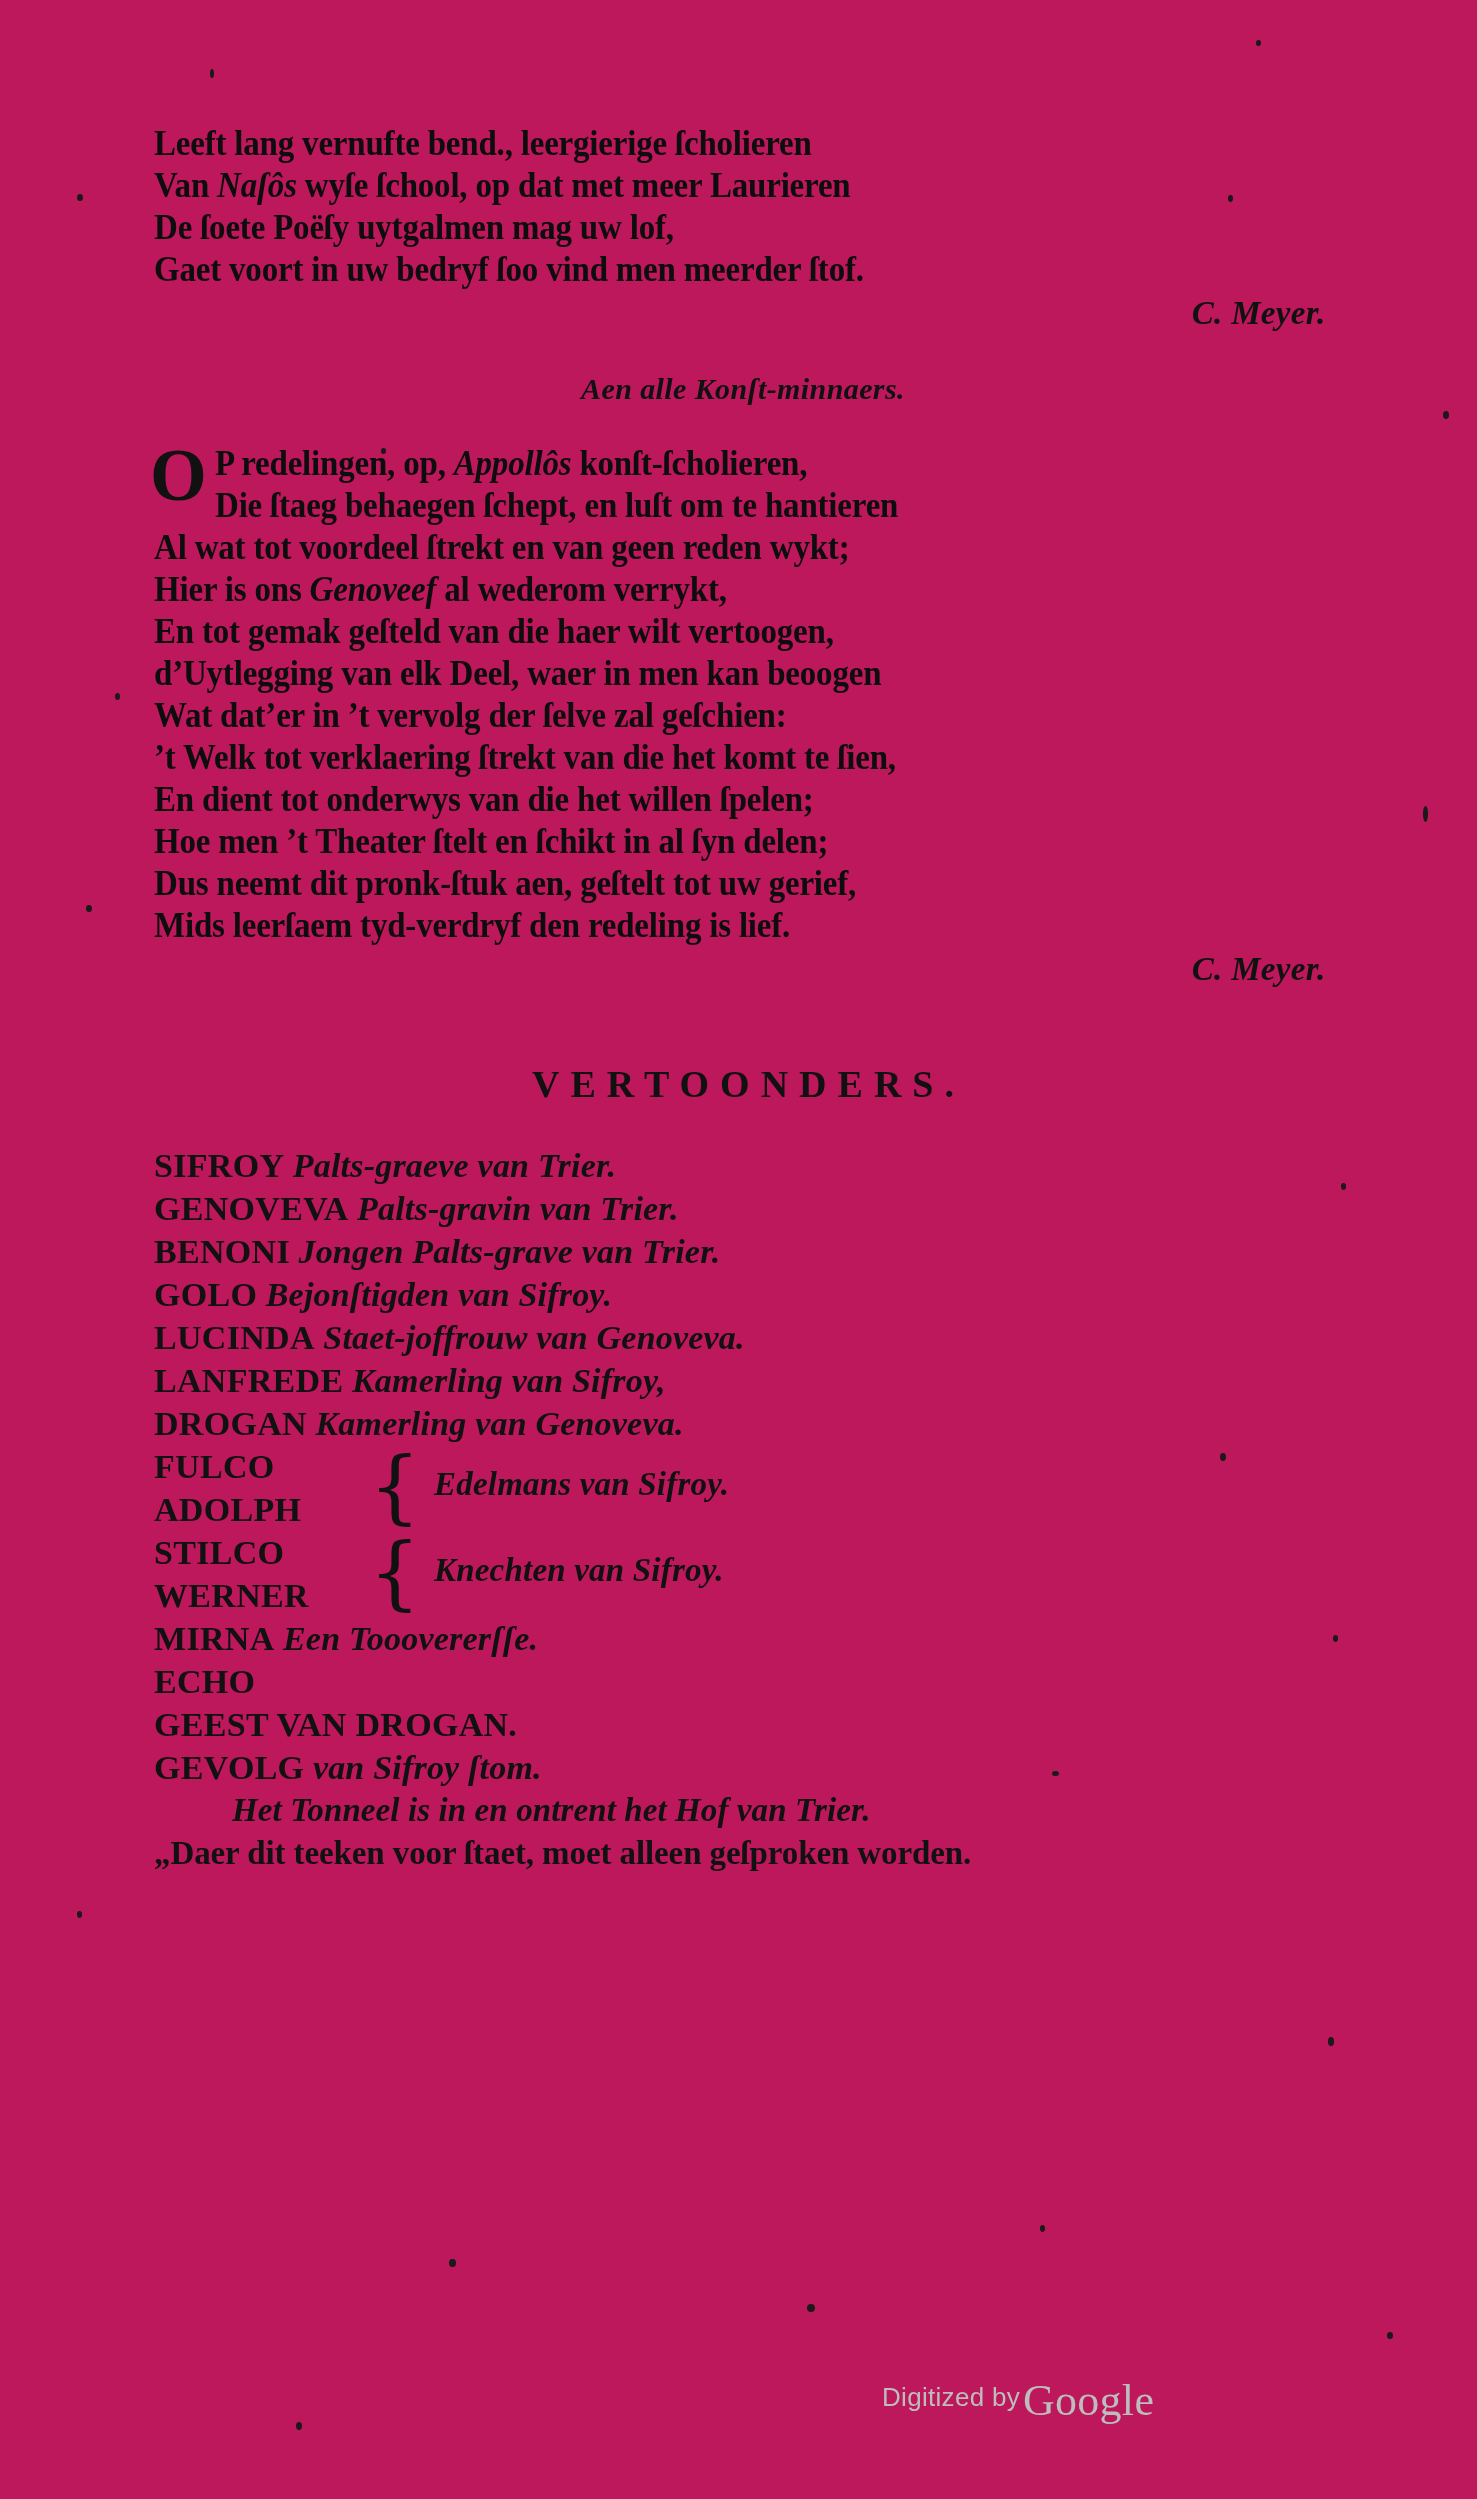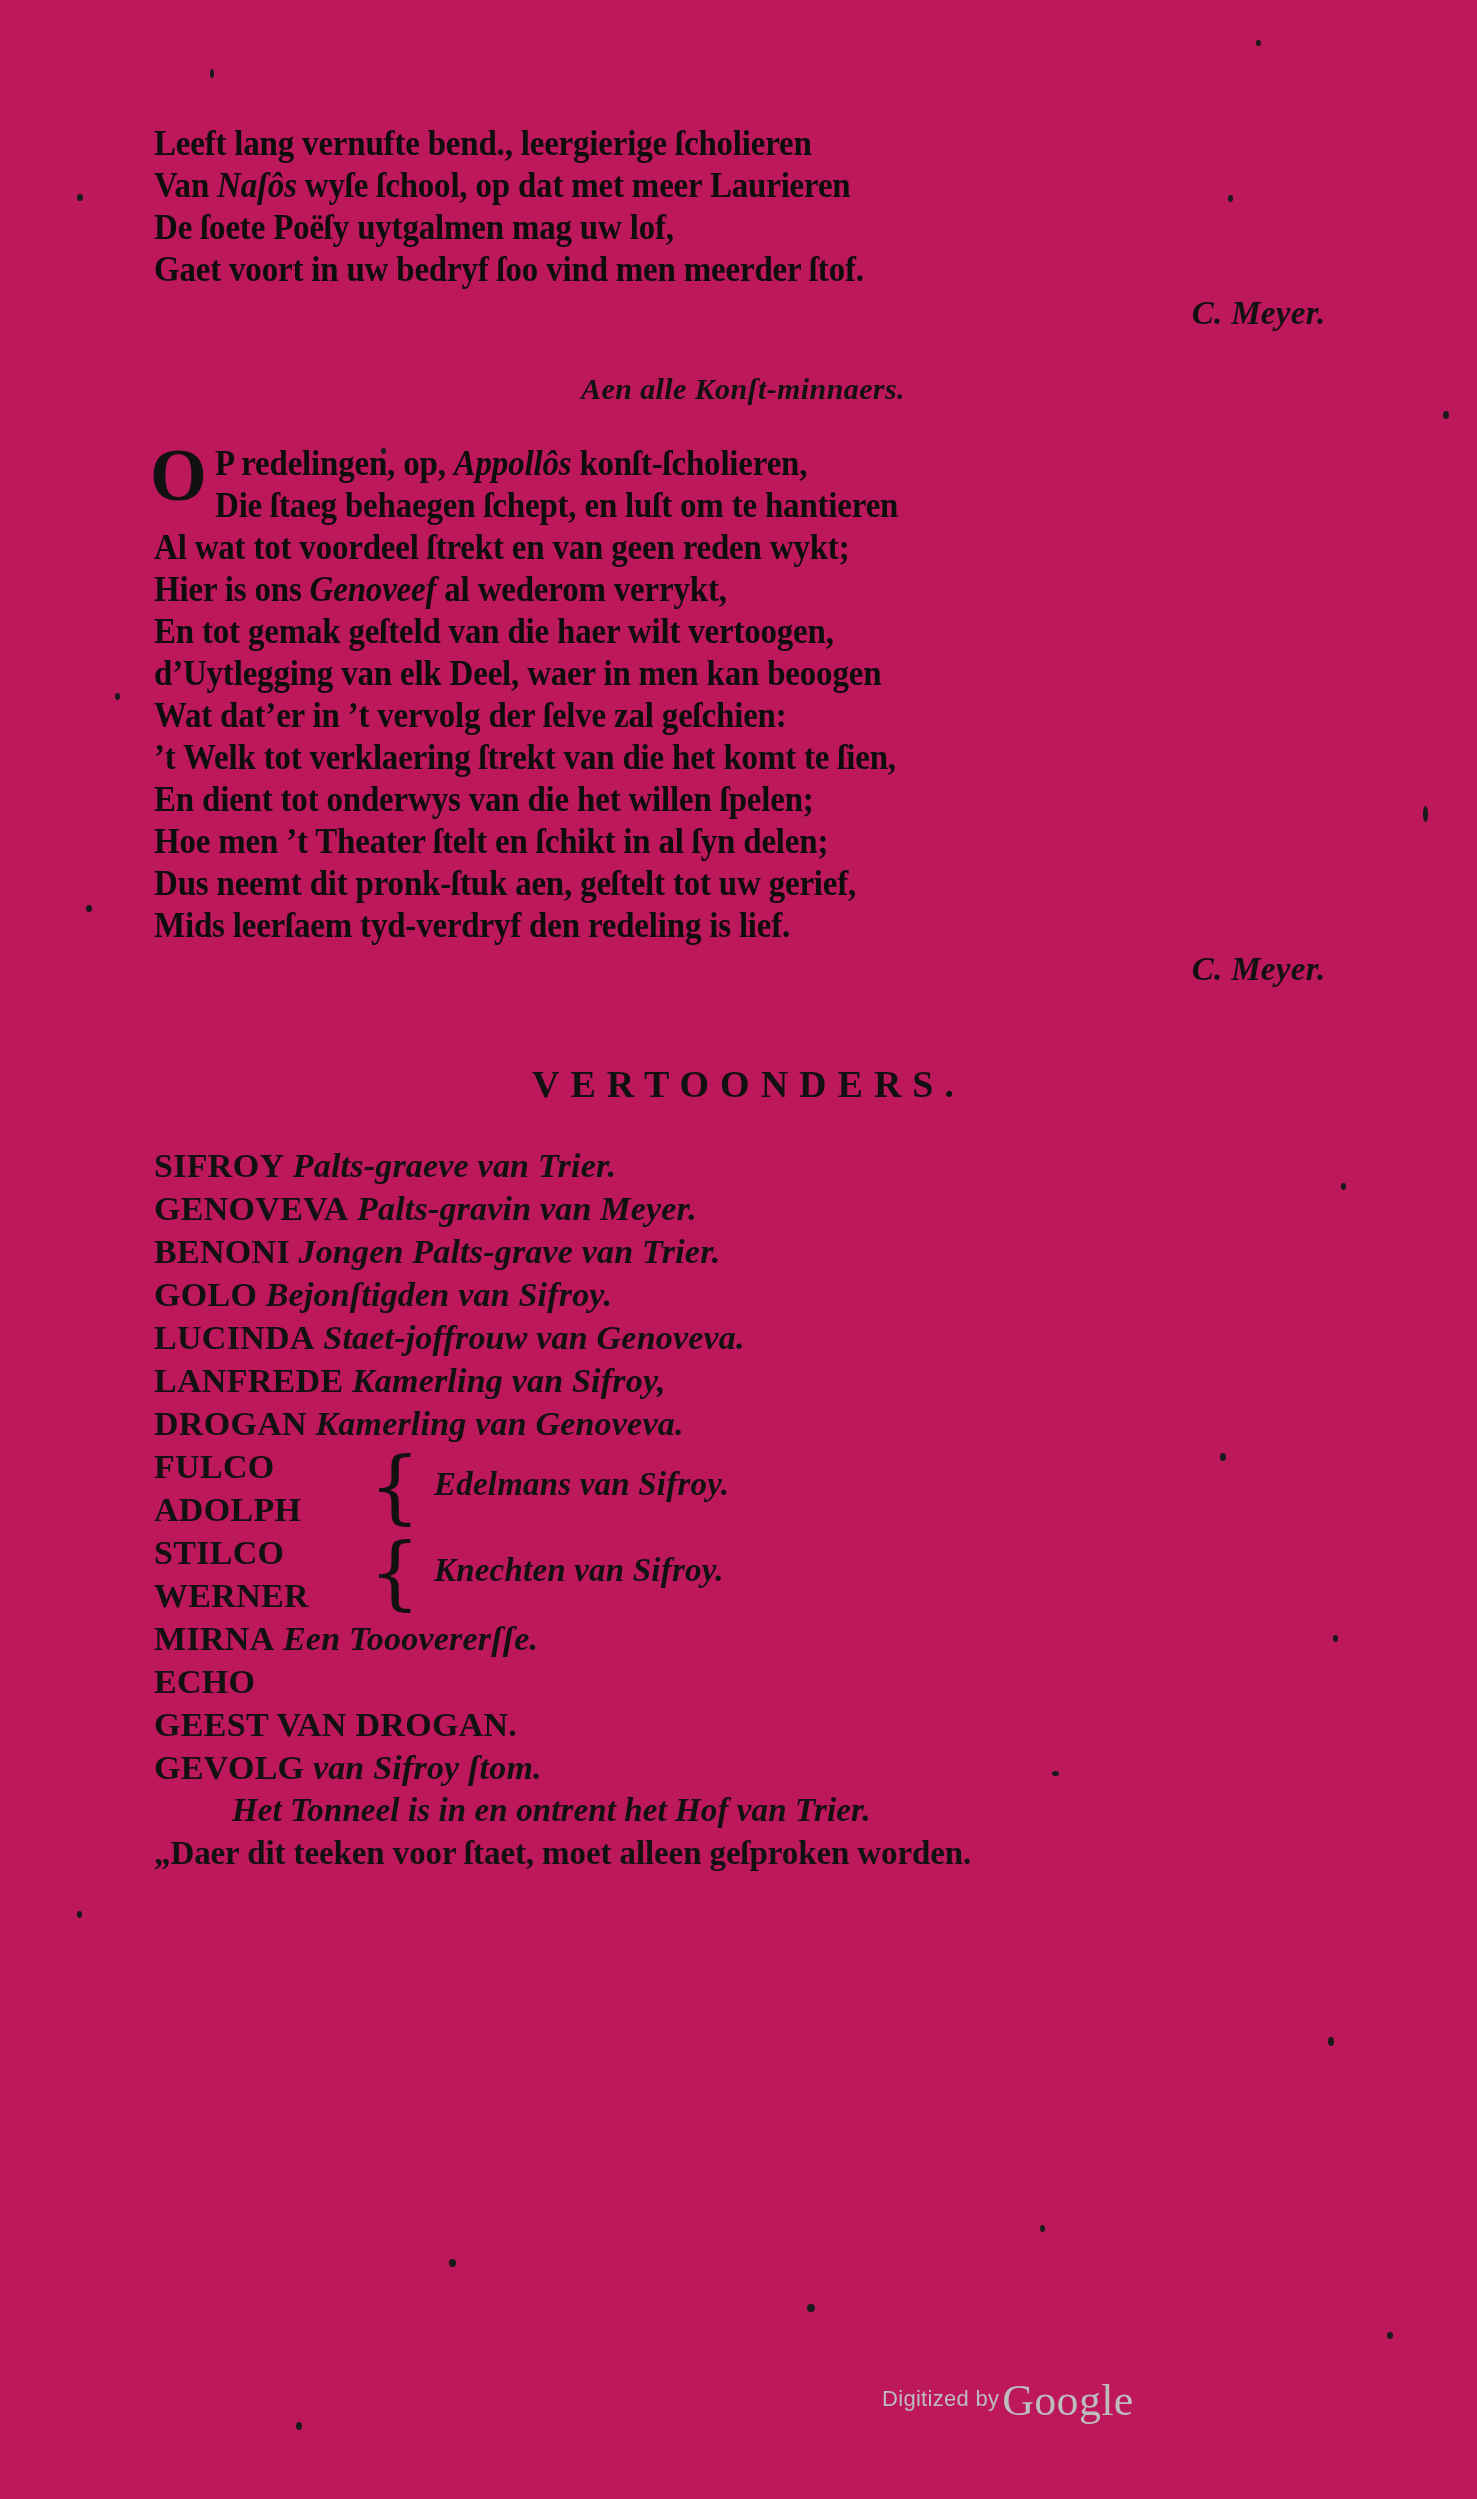--- a/index.html
+++ b/index.html
@@ -160,21 +160,21 @@
 
   
   #watermark {
     position: absolute;
     left: 882px;
     top: 2375px;
     font-family: "Liberation Sans", sans-serif;
     color: #bdbdbd;
     white-space: nowrap;
   }
-  #watermark .wm-prefix { font-size: 22px; letter-spacing: 0.3px; vertical-align: 9px; }
+  #watermark .wm-prefix { font-size: 26px; letter-spacing: 0.3px; vertical-align: 9px; }
   #watermark .wm-brand { font-family: "Liberation Serif", serif; font-size: 44px; letter-spacing: 0.3px; }
 
   
   .speck {
     position: absolute;
     background: #1a1a1a;
     border-radius: 50%;
   }
 </style>
 </head>
@@ -244,21 +244,21 @@
 
     <div class="gap-sm"></div>
 
     <div>
       <div class="cast-line">
         <span class="cast-name">SIFROY</span>
         <span class="cast-role">Palts-graeve van Trier.</span>
       </div>
       <div class="cast-line">
         <span class="cast-name">GENOVEVA</span>
-        <span class="cast-role">Palts-gravin van Meyer.</span>
+        <span class="cast-role">Palts-gravin van Trier.</span>
       </div>
       <div class="cast-line">
         <span class="cast-name">BENONI</span>
         <span class="cast-role">Jongen Palts-grave van Trier.</span>
       </div>
       <div class="cast-line">
         <span class="cast-name">GOLO</span>
         <span class="cast-role">Bejonſtigden van Sifroy.</span>
       </div>
       <div class="cast-line">

